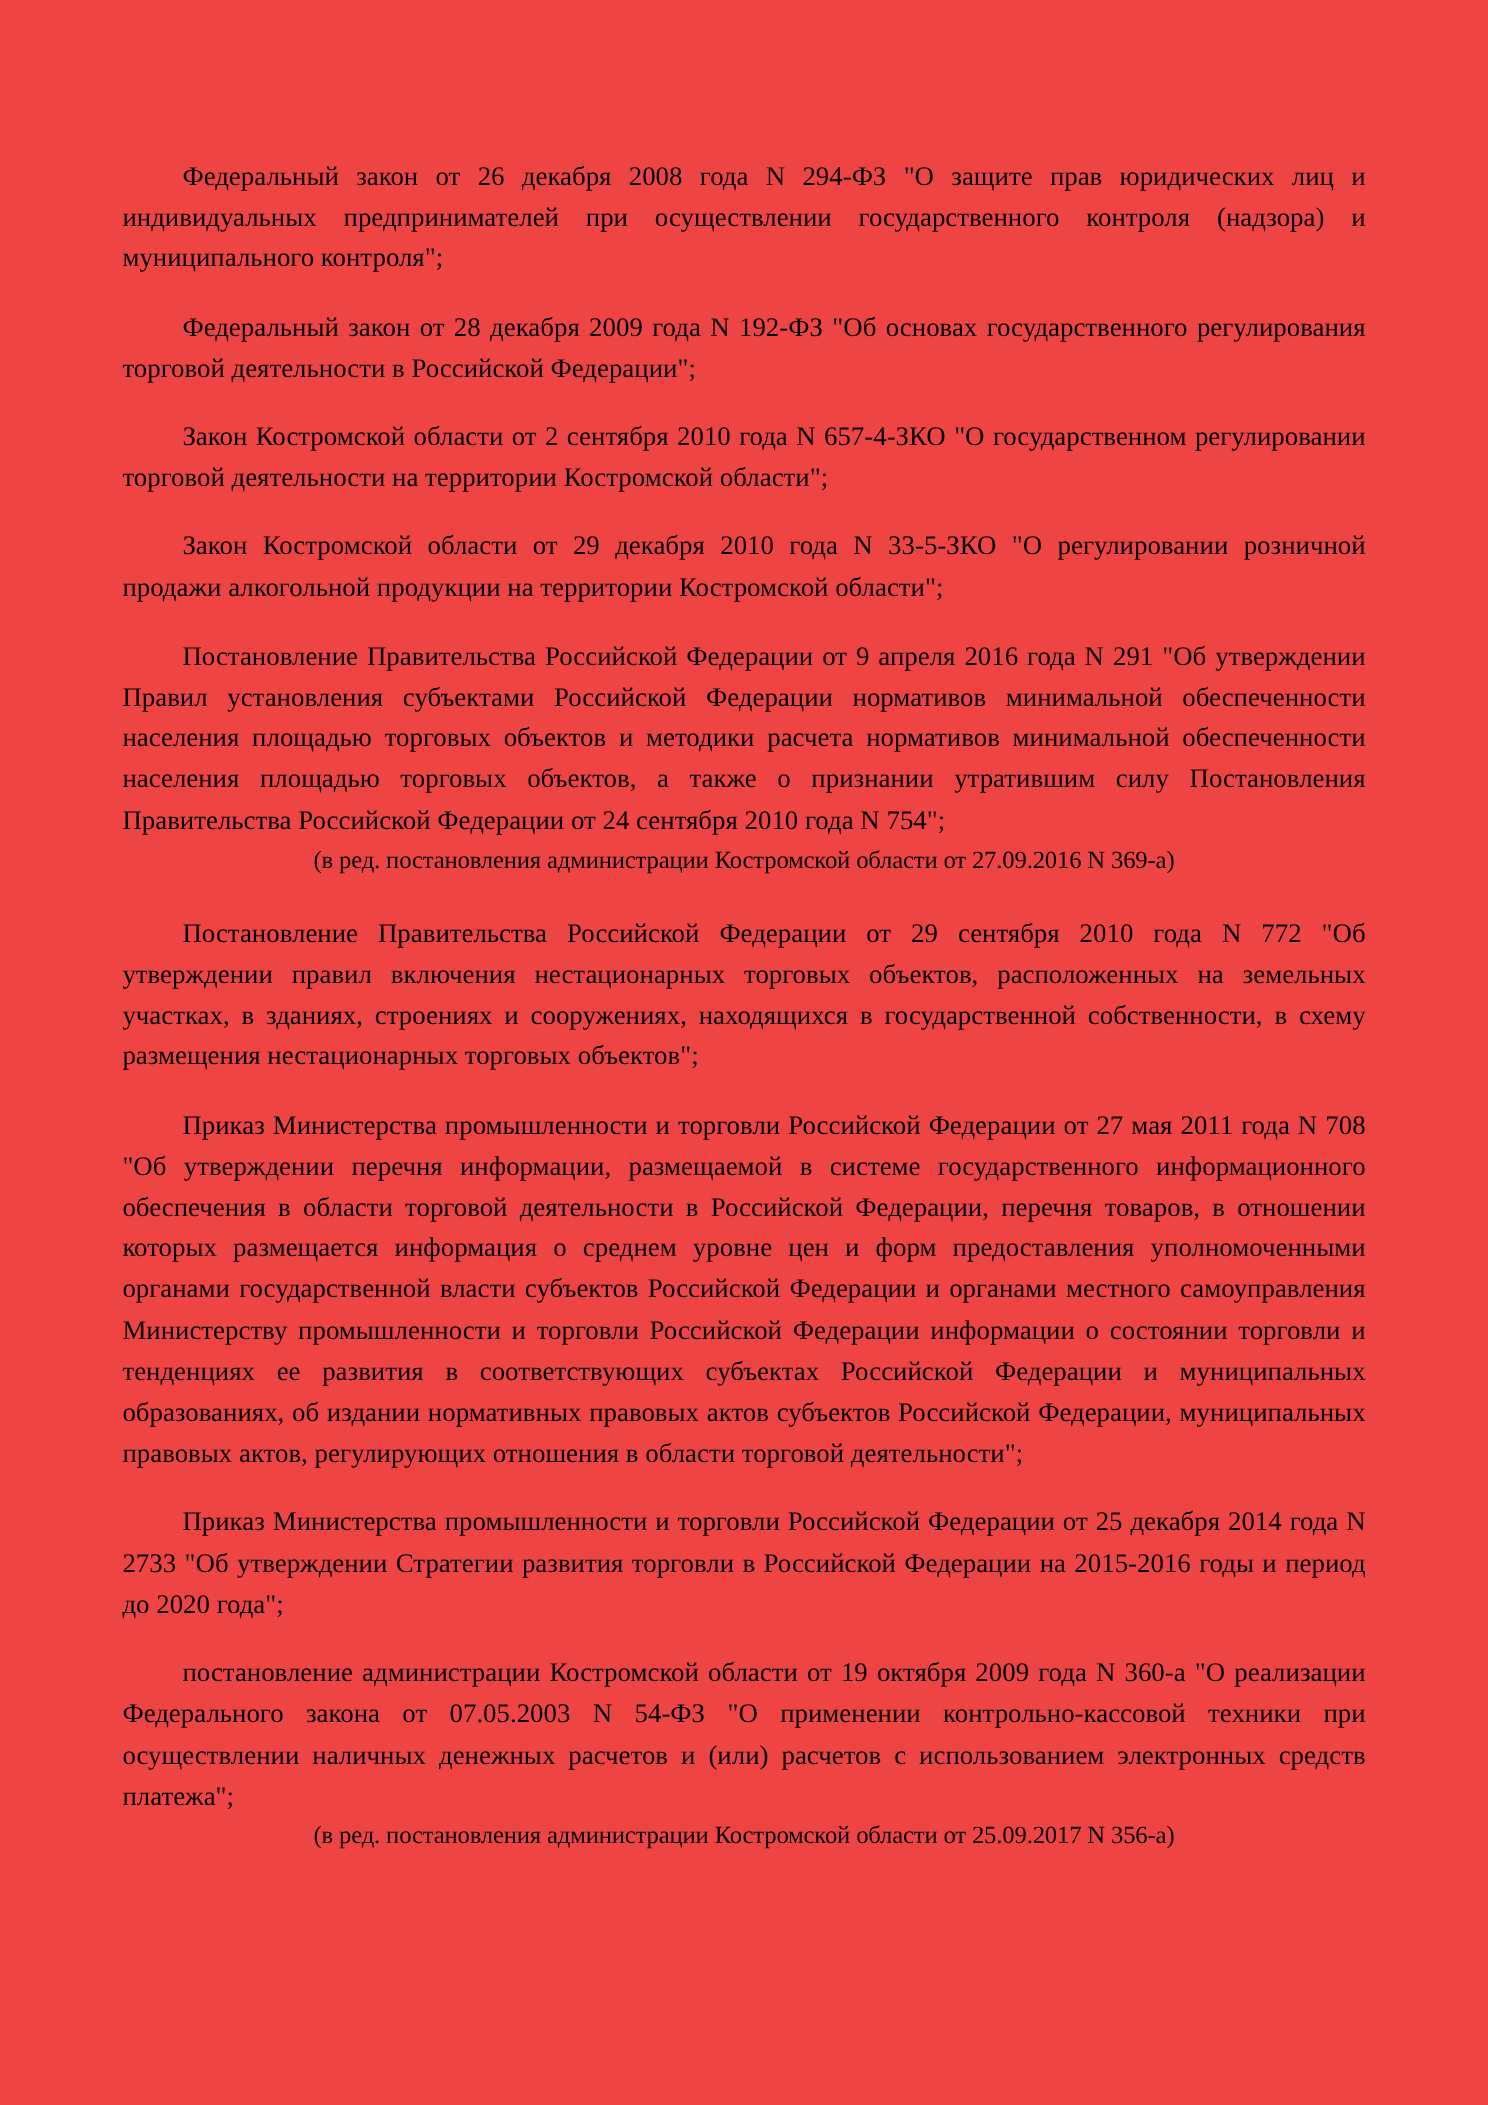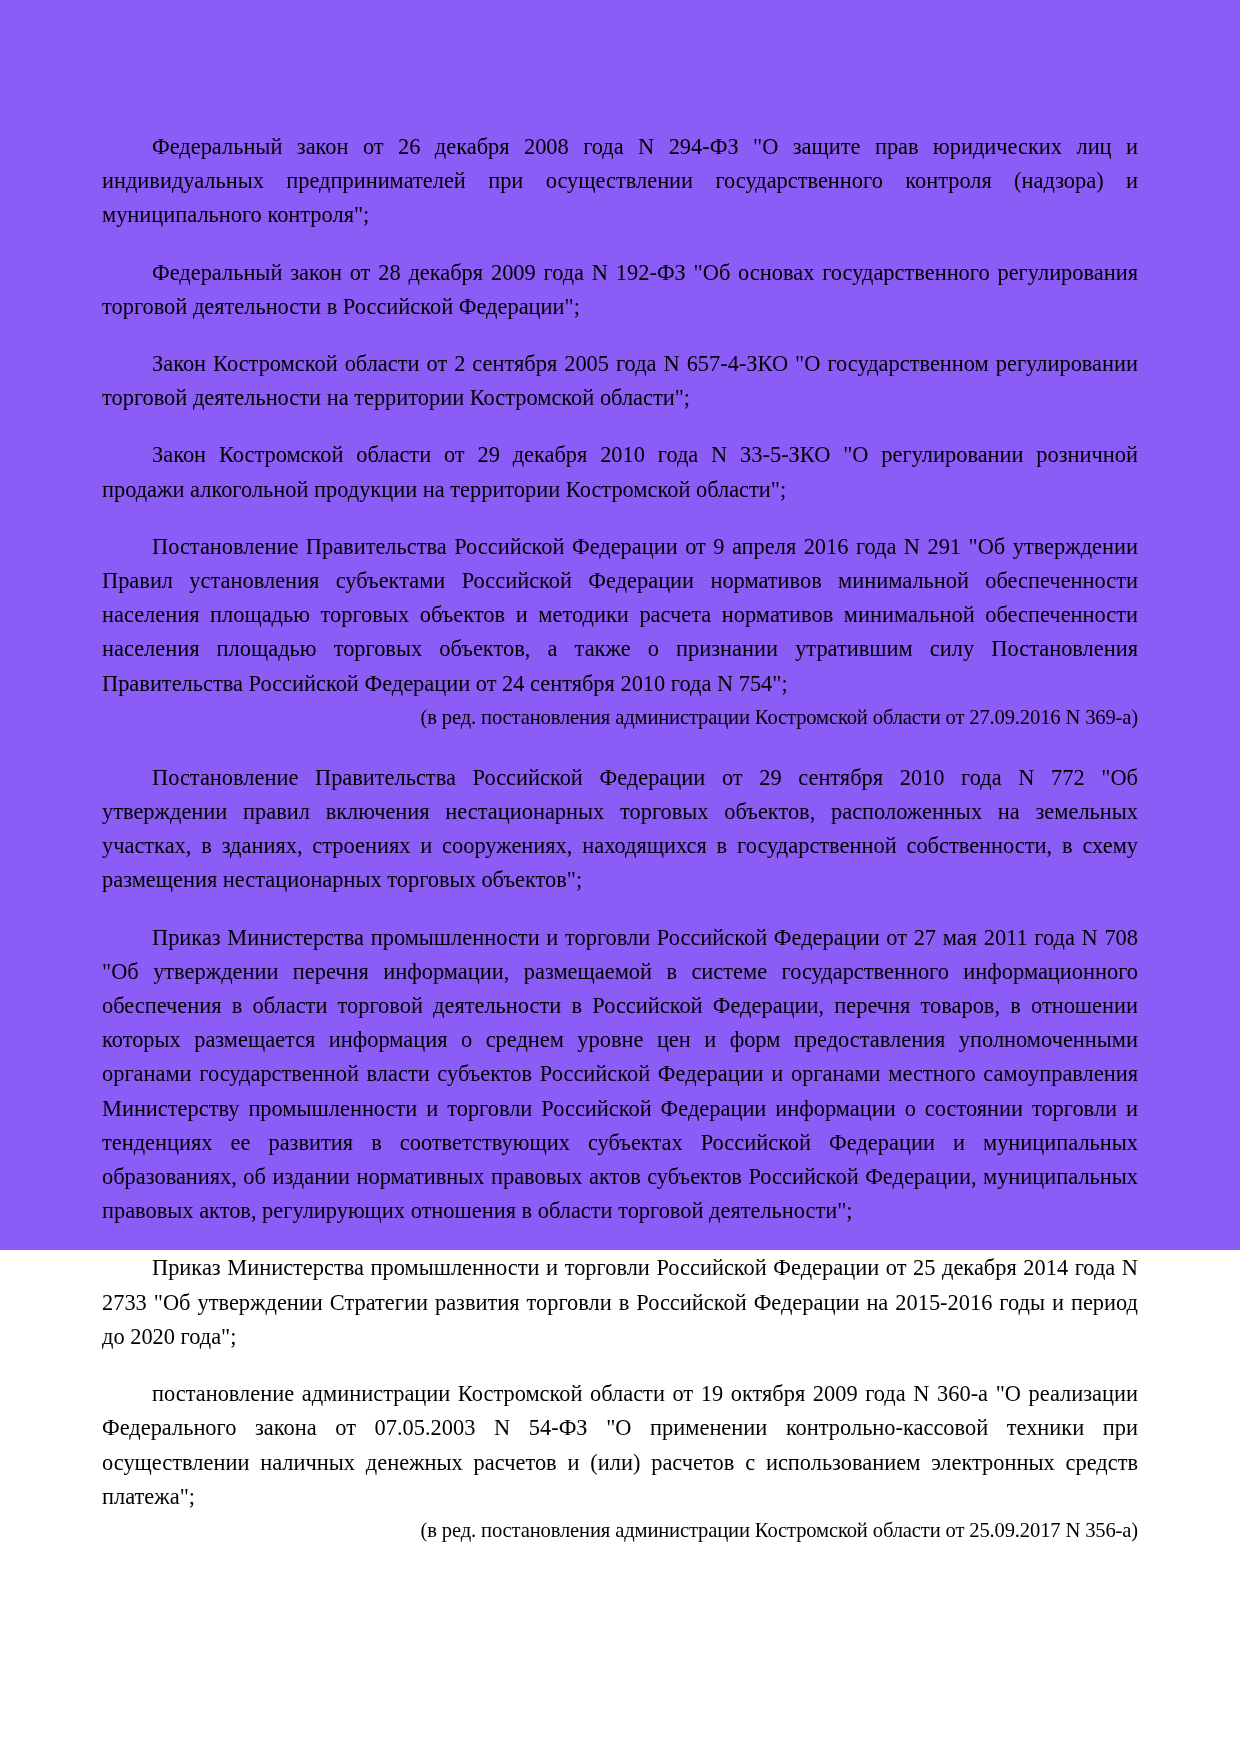--- a/index.html
+++ b/index.html
@@ -11,22 +11,22 @@
   body {
     width: 1240px;
     height: 1754px;
     font-family: "Liberation Serif", "DejaVu Serif", serif;
     color: #000000;
     -webkit-font-smoothing: antialiased;
   }
   .page {
     position: relative;
     width: 1240px;
-    height: 1250px;
-    background: #8b5cf6;
+    height: 1754px;
+    background: #ef4444;
     box-sizing: border-box;
     padding: 130px 102px 0 102px;
   }
   .doc-body {
     width: 1036px;
   }
   p.para {
     margin: 0 0 0 0;
     text-align: justify;
     text-justify: inter-word;
@@ -35,41 +35,41 @@
     text-indent: 50px;
     hyphens: none;
     -webkit-hyphens: none;
   }
   p.para + p.para {
     margin-top: 23px;
   }
   p.amend {
     margin: 0;
     text-indent: 0;
-    text-align: right;
+    text-align: center;
     font-size: 20.6px;
     line-height: 31px;
     letter-spacing: -0.15px;
   }
   
   p.para + p.amend {
     margin-top: 1px;
   }
   p.amend + p.para {
     margin-top: 28px;
   }
 </style>
 </head>
 <body>
 
 <div class="page">
   <div class="doc-body" id="doc-body">
       <p class="para">Федеральный закон от 26 декабря 2008 года N 294-ФЗ "О защите прав юридических лиц и индивидуальных предпринимателей при осуществлении государственного контроля (надзора) и муниципального контроля";</p>
       <p class="para">Федеральный закон от 28 декабря 2009 года N 192-ФЗ "Об основах государственного регулирования торговой деятельности в Российской Федерации";</p>
-      <p class="para">Закон Костромской области от 2 сентября 2005 года N 657-4-ЗКО "О государственном регулировании торговой деятельности на территории Костромской области";</p>
+      <p class="para">Закон Костромской области от 2 сентября 2010 года N 657-4-ЗКО "О государственном регулировании торговой деятельности на территории Костромской области";</p>
       <p class="para">Закон Костромской области от 29 декабря 2010 года N 33-5-ЗКО "О регулировании розничной продажи алкогольной продукции на территории Костромской области";</p>
       <p class="para">Постановление Правительства Российской Федерации от 9 апреля 2016 года N 291 "Об утверждении Правил установления субъектами Российской Федерации нормативов минимальной обеспеченности населения площадью торговых объектов и методики расчета нормативов минимальной обеспеченности населения площадью торговых объектов, а также о признании утратившим силу Постановления Правительства Российской Федерации от 24 сентября 2010 года N 754";</p>
       <p class="amend">(в ред. постановления администрации Костромской области от 27.09.2016 N 369-а)</p>
       <p class="para">Постановление Правительства Российской Федерации от 29 сентября 2010 года N 772 "Об утверждении правил включения нестационарных торговых объектов, расположенных на земельных участках, в зданиях, строениях и сооружениях, находящихся в государственной собственности, в схему размещения нестационарных торговых объектов";</p>
       <p class="para">Приказ Министерства промышленности и торговли Российской Федерации от 27 мая 2011 года N 708 "Об утверждении перечня информации, размещаемой в системе государственного информационного обеспечения в области торговой деятельности в Российской Федерации, перечня товаров, в отношении которых размещается информация о среднем уровне цен и форм предоставления уполномоченными органами государственной власти субъектов Российской Федерации и органами местного самоуправления Министерству промышленности и торговли Российской Федерации информации о состоянии торговли и тенденциях ее развития в соответствующих субъектах Российской Федерации и муниципальных образованиях, об издании нормативных правовых актов субъектов Российской Федерации, муниципальных правовых актов, регулирующих отношения в области торговой деятельности";</p>
       <p class="para">Приказ Министерства промышленности и торговли Российской Федерации от 25 декабря 2014 года N 2733 "Об утверждении Стратегии развития торговли в Российской Федерации на 2015-2016 годы и период до 2020 года";</p>
       <p class="para">постановление администрации Костромской области от 19 октября 2009 года N 360-а "О реализации Федерального закона от 07.05.2003 N 54-ФЗ "О применении контрольно-кассовой техники при осуществлении наличных денежных расчетов и (или) расчетов с использованием электронных средств платежа";</p>
       <p class="amend">(в ред. постановления администрации Костромской области от 25.09.2017 N 356-а)</p>
     </div>
 </div>

